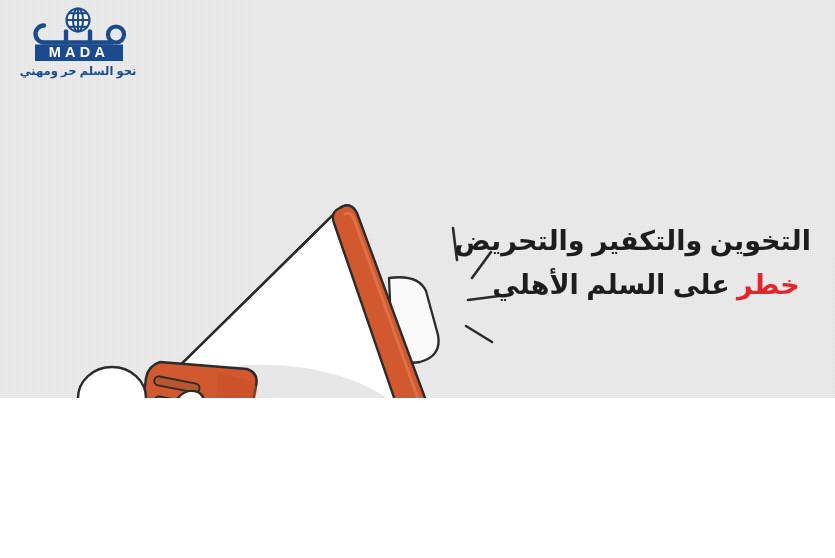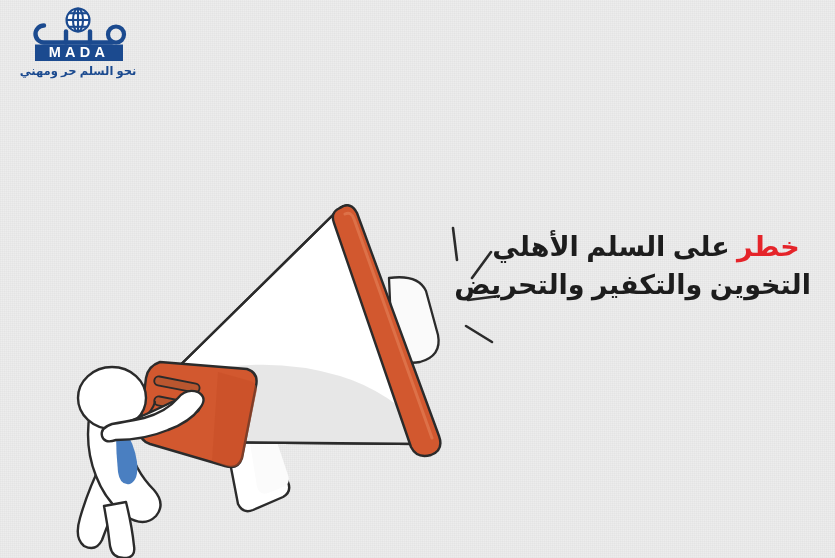--- a/index.html
+++ b/index.html
@@ -4,21 +4,21 @@
 <title>MADA Poster</title>
 <style>
   html, body {
     margin: 0;
     padding: 0;
     background: #ffffff;
   }
   .poster {
     position: relative;
     width: 835px;
-    height: 558px;
+    height: 398px;
     overflow: hidden;
     background-color: #ededed;
     background-image:
       repeating-linear-gradient(0deg, rgba(0,0,0,0.020) 0px, rgba(0,0,0,0.020) 1px, rgba(255,255,255,0.025) 1px, rgba(255,255,255,0.025) 2px),
       repeating-linear-gradient(90deg, rgba(0,0,0,0.018) 0px, rgba(0,0,0,0.018) 1px, rgba(255,255,255,0.022) 1px, rgba(255,255,255,0.022) 2px);
     font-family: "Liberation Sans", "DejaVu Sans", sans-serif;
   }
 
   
   .logo {
@@ -150,17 +150,17 @@
       <path d="M115 212 Q112 222 103 228" fill="none" stroke="#2b2b2b" stroke-width="2.2" stroke-linecap="round"></path>
 
       <path d="M88 232 Q112 222 132 212 Q142 208 144 216 Q146 224 136 228 Q114 240 94 248 Z" fill="#ffffff" stroke="#2b2b2b" stroke-width="2.4" stroke-linejoin="round"></path>
 
       <path d="M76 250 Q104 250 128 240 Q150 232 160 218 Q168 208 158 202 Q146 198 138 208
                Q126 222 104 228 Q84 232 72 234 Q60 238 62 246 Q64 254 76 250 Z" fill="#ffffff" stroke="#2b2b2b" stroke-width="2.4" stroke-linejoin="round"></path>
     </g>
   </svg>
 
   <div class="headline">
+    <div class="headline-line">التخوين والتكفير والتحريض</div>
     <div class="headline-line second"><span class="danger-word">خطر</span><span> على السلم الأهلي</span></div>
-    <div class="headline-line">التخوين والتكفير والتحريض</div>
   </div>
 
 </div>
 
 </body></html>

